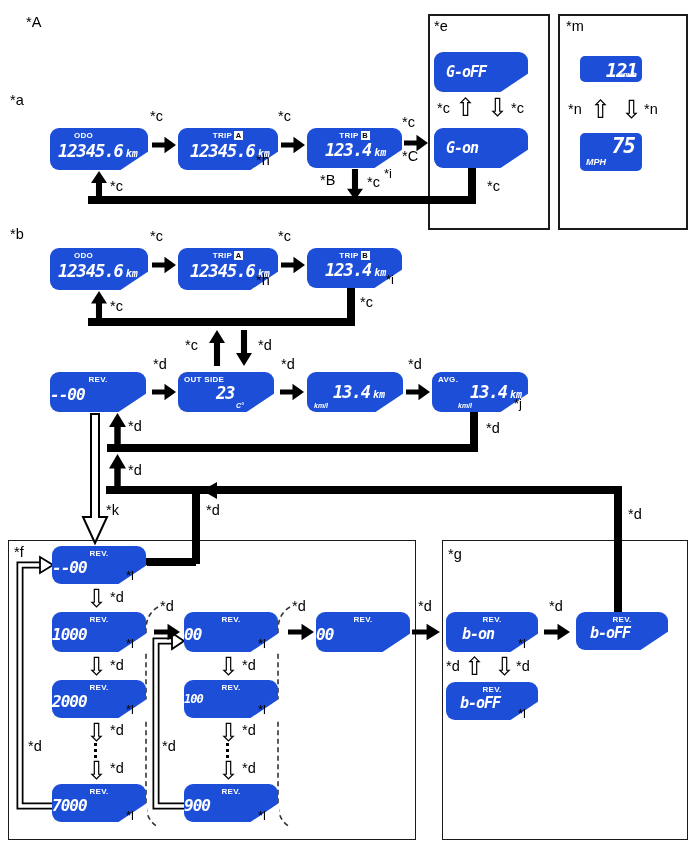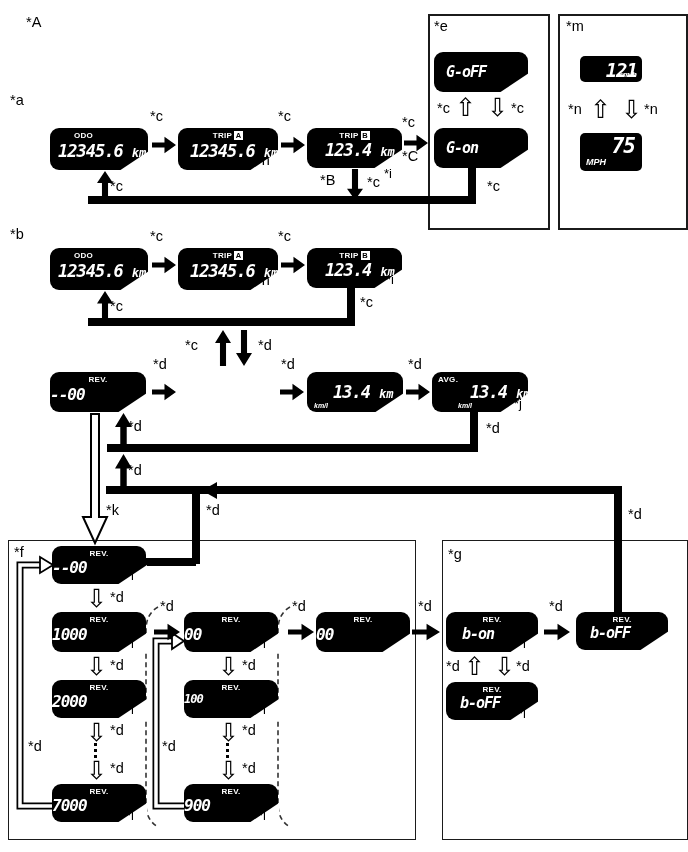--- a/index.html
+++ b/index.html
@@ -1,30 +1,30 @@
 <!DOCTYPE html>
 <html><head>
 <meta charset="utf-8">
 <style>
   html,body{margin:0;padding:0;background:#fff;}
   #canvas{position:relative;width:688px;height:852px;background:#fff;overflow:hidden;
           font-family:"Liberation Sans",sans-serif;}
   .box{position:absolute;border:2px solid #1b1b1b;background:transparent;}
   .box.thin{border-width:1.5px;}
   
-  .disp{position:absolute;background:#000000;border-radius:9px;color:#fff;}
+  .disp{position:absolute;background:#1d4ed8;border-radius:9px;color:#fff;}
   .notch{position:absolute;right:-1px;bottom:-1px;width:30px;height:20px;background:#fff;
          clip-path:polygon(0 100%,100% 0,100% 100%);}
   .hdr{position:absolute;top:3px;left:0;right:0;text-align:center;font-size:8px;
        letter-spacing:.3px;font-weight:bold;color:#fff;white-space:nowrap;}
   .hdr.tl{left:6px;right:auto;text-align:left;}
   .val{position:absolute;font-family:"DejaVu Sans Mono",monospace;font-style:italic;
        font-weight:bold;letter-spacing:-1px;white-space:nowrap;color:#fff;}
   .val.ctr{left:0;right:0;text-align:left;}
-  .u{font-size:12px;letter-spacing:0;margin-left:9px;}
+  .u{font-size:10px;letter-spacing:0;margin-left:3px;}
   .u2{position:absolute;font-size:7px;font-style:italic;font-weight:bold;color:#fff;white-space:nowrap;}
   .tb{display:inline-block;width:9px;height:9px;background:#fff;color:#000;font-size:7.5px;
       line-height:9.5px;text-align:center;font-weight:bold;margin-left:2px;font-family:"Liberation Sans",sans-serif;}
   
   .rl{position:absolute;font-size:14.5px;color:#000;white-space:nowrap;}
   .rl.sm{font-size:13px;}
   
   .ln{position:absolute;background:#000;}
   .sar{position:absolute;background:#000;}
   .sar.r{clip-path:polygon(0 36%,52% 36%,52% 4%,100% 50%,52% 96%,52% 64%,0 64%);}
@@ -149,20 +149,26 @@
     <div class="val" style="left:18px;top:12px;font-size:17px"><span>123.4</span><span class="u">km</span></div>
     <div class="notch"></div>
   </div>
 
   <div class="disp" style="left:50px;top:372px;width:96px;height:40px">
     <div class="hdr">REV.</div>
     <div class="val ctr" style="top:13px;font-size:16px">--00</div>
     <div class="notch"></div>
   </div>
   <div class="sar r" style="left:152px;top:383px;width:24px;height:18px"></div>
+  <div class="disp" style="left:178px;top:372px;width:96px;height:40px">
+    <div class="hdr tl">OUT SIDE</div>
+    <div class="val" style="left:38px;top:11px;font-size:17px">23</div>
+    <div class="u2" style="left:58px;bottom:3px">C°</div>
+    <div class="notch"></div>
+  </div>
   <div class="sar r" style="left:280px;top:383px;width:24px;height:18px"></div>
   <div class="disp" style="left:307px;top:372px;width:96px;height:40px">
     <div class="val" style="left:26px;top:10px;font-size:17px"><span>13.4</span><span class="u">km</span></div>
     <div class="u2" style="left:7px;bottom:3px">km/l</div>
     <div class="notch"></div>
   </div>
   <div class="sar r" style="left:406px;top:383px;width:24px;height:18px"></div>
   <div class="disp" style="left:432px;top:372px;width:96px;height:40px">
     <div class="hdr tl">AVG.</div>
     <div class="val" style="left:38px;top:10px;font-size:17px"><span>13.4</span><span class="u">km</span></div>

